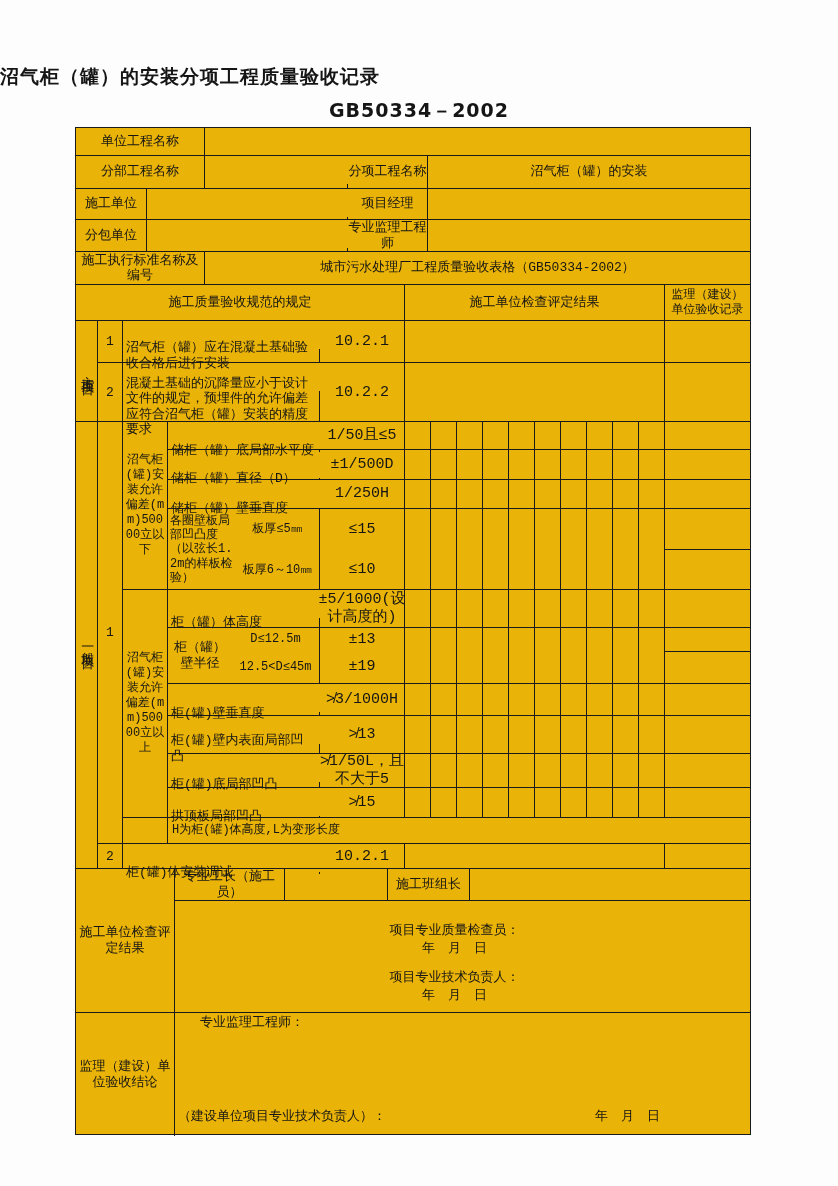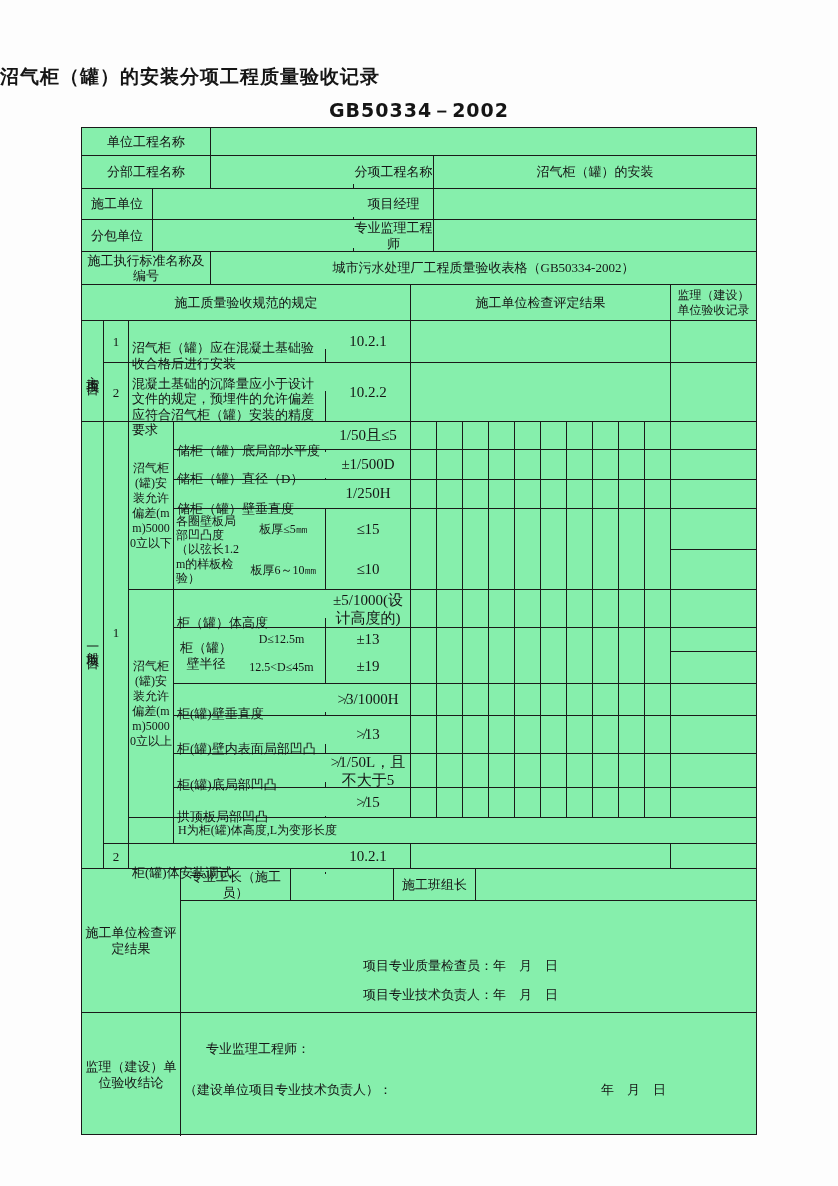--- a/index.html
+++ b/index.html
@@ -6,22 +6,22 @@
   body{background:#ffffff;}
   .page{position:relative;width:838px;height:1186px;background:#fdfdfd;
         font-family:"Liberation Serif","DejaVu Serif",serif;color:#151515;
         font-size:13px;overflow:hidden;}
   .title{position:absolute;top:64px;left:0;width:100%;
          font-family:"DejaVu Sans","Liberation Sans",sans-serif;
          font-weight:bold;font-size:19px;letter-spacing:1px;}
   .subtitle{position:absolute;top:98px;left:0;width:100%;text-align:center;
          font-family:"DejaVu Sans","Liberation Sans",sans-serif;
          font-weight:bold;font-size:19px;letter-spacing:1px;}
-  .tbl{position:absolute;left:81px;top:127px;width:676px;height:1008px;
-       border:1.5px solid #1a1a1a;box-sizing:border-box;background:#86efac;}
+  .tbl{position:absolute;left:75px;top:127px;width:676px;height:1008px;
+       border:1.5px solid #1a1a1a;box-sizing:border-box;background:#eab308;font-family:Liberation Mono, monospace;}
   .row{display:flex;box-sizing:border-box;border-bottom:1px solid #1a1a1a;}
   .row.last{border-bottom:none;}
   .sect{display:flex;box-sizing:border-box;border-bottom:1px solid #1a1a1a;}
   .col{display:flex;flex-direction:column;box-sizing:border-box;}
   .cell{display:flex;align-items:center;box-sizing:border-box;line-height:1.18;}
   .c{justify-content:center;text-align:center;}
   .l{justify-content:flex-start;text-align:left;padding:1px 3px;margin-top:28px;}
   .br{border-right:1px solid #1a1a1a;}
   .fill{flex:1;}
   .w129{width:129px;} .w71{width:71px;} .w143{width:143px;} .w80{width:80px;}
@@ -32,22 +32,22 @@
          display:flex;align-items:center;justify-content:center;margin:auto;}
   .small{font-size:12px;line-height:1.2;}
   .glabel{display:flex;align-items:center;justify-content:center;text-align:center;
           font-size:12px;line-height:1.25;word-break:break-all;padding:0 1px;
           box-sizing:border-box;}
   .grid{display:flex;box-sizing:border-box;}
   .gc{flex:1;border-right:1px solid #1a1a1a;box-sizing:border-box;}
   .sup{flex:1;display:flex;flex-direction:column;box-sizing:border-box;}
   .sup .half1{border-bottom:1px solid #1a1a1a;box-sizing:border-box;}
   .std{font-size:15px;}
-  .sig{display:flex;align-items:center;justify-content:center;
-       padding-left:34px;padding-right:50px;}
+  .sig{display:flex;align-items:center;justify-content:flex-end;
+       padding-left:34px;padding-right:50px;flex-direction:column;}
   .note{font-size:12px;padding-left:4px;display:flex;align-items:center;}
   .pre{white-space:pre;}
 </style>
 </head>
 <body>
 
 <div class="page">
   <div class="title">沼气柜（罐）的安装分项工程质量验收记录</div>
   <div class="subtitle">GB50334－2002</div>
 
@@ -358,21 +358,21 @@
           <div class="sig">
             <span>项目专业技术负责人：</span>
             <span class="pre">年　月　日</span>
           </div>
         </div>
       </div>
     </div>
 
     <div class="sect" style="height:123px;border-bottom:none">
       <div class="cell c w99 br" style="text-align:center">监理（建设）单位验收结论</div>
-      <div class="col fill" style="justify-content:center;padding-bottom:12px;gap:24px">
+      <div class="col fill" style="justify-content:space-between;padding-bottom:12px;gap:24px">
         <div style="padding-left:25px">专业监理工程师：</div>
         <div class="cell" style="justify-content:space-between;padding:0 90px 0 3px">
           <span>（建设单位项目专业技术负责人）：</span>
           <span class="pre">年　月　日</span>
         </div>
       </div>
     </div>
 
   </div>
 </div>

